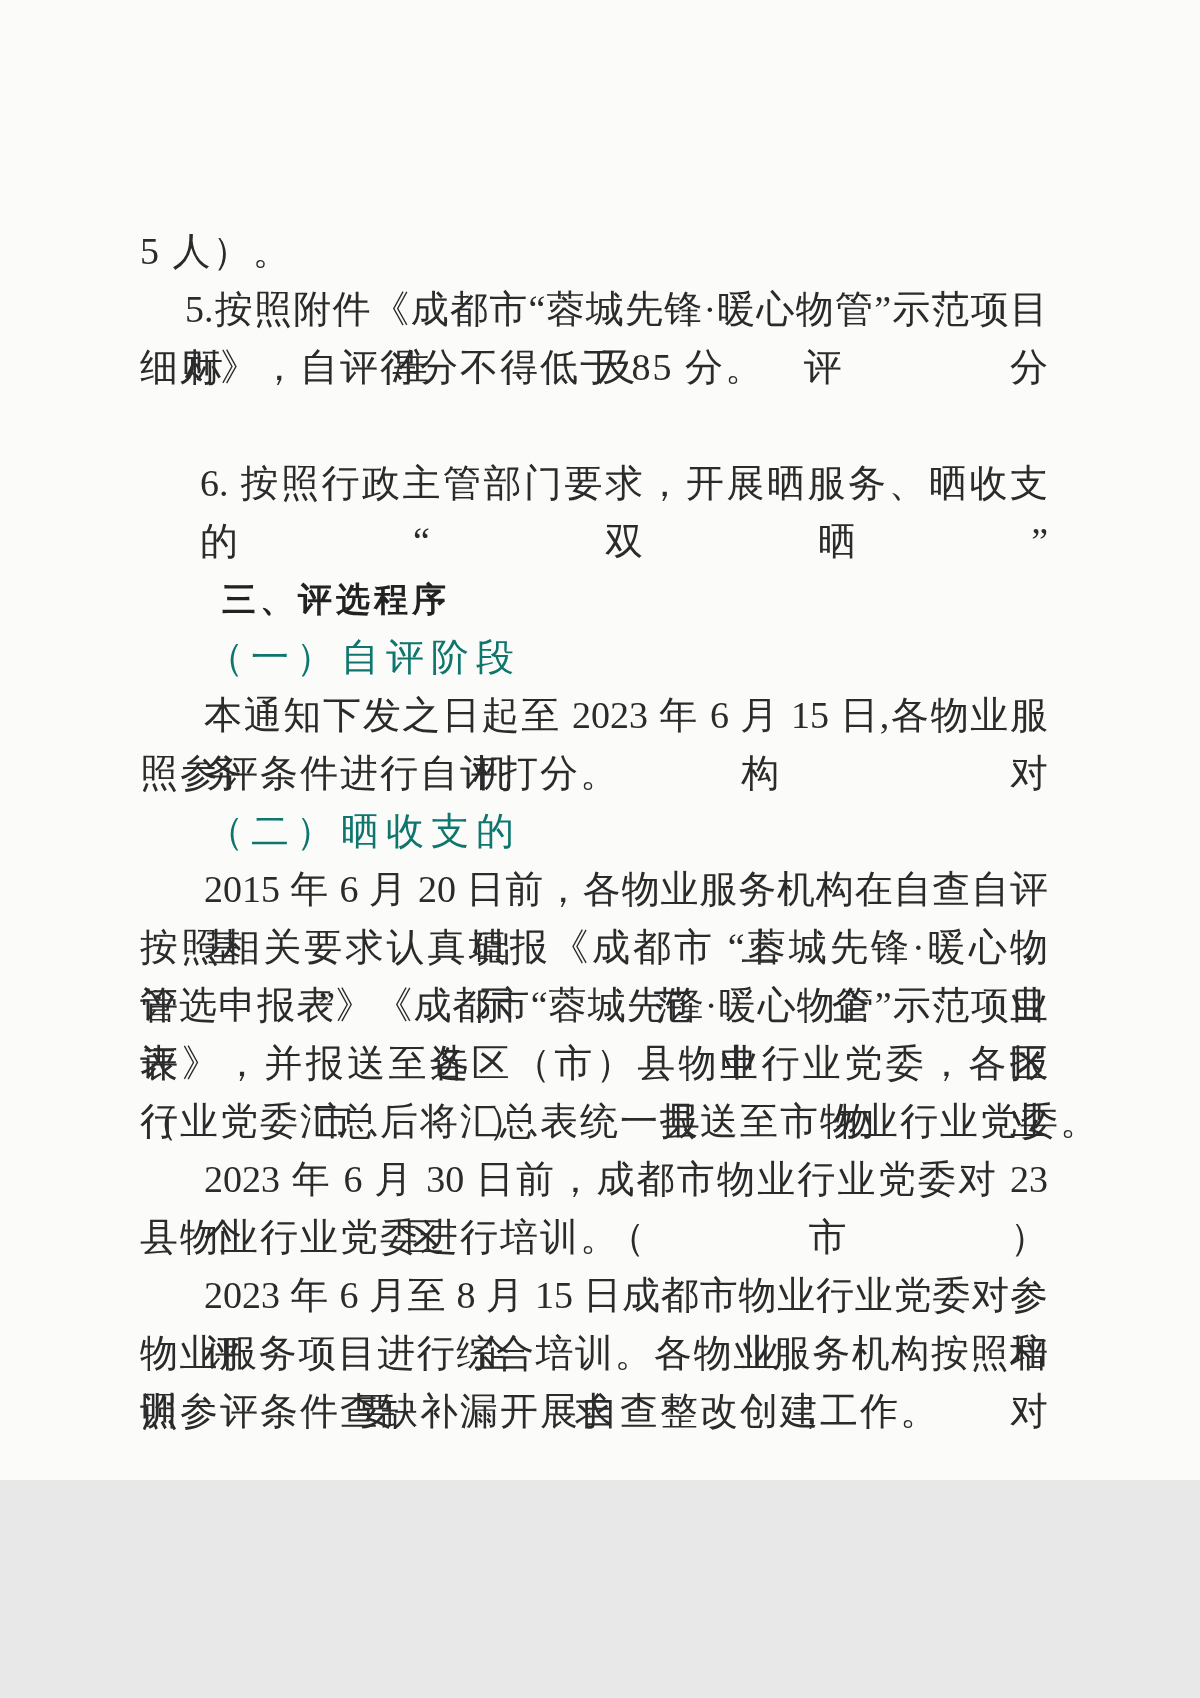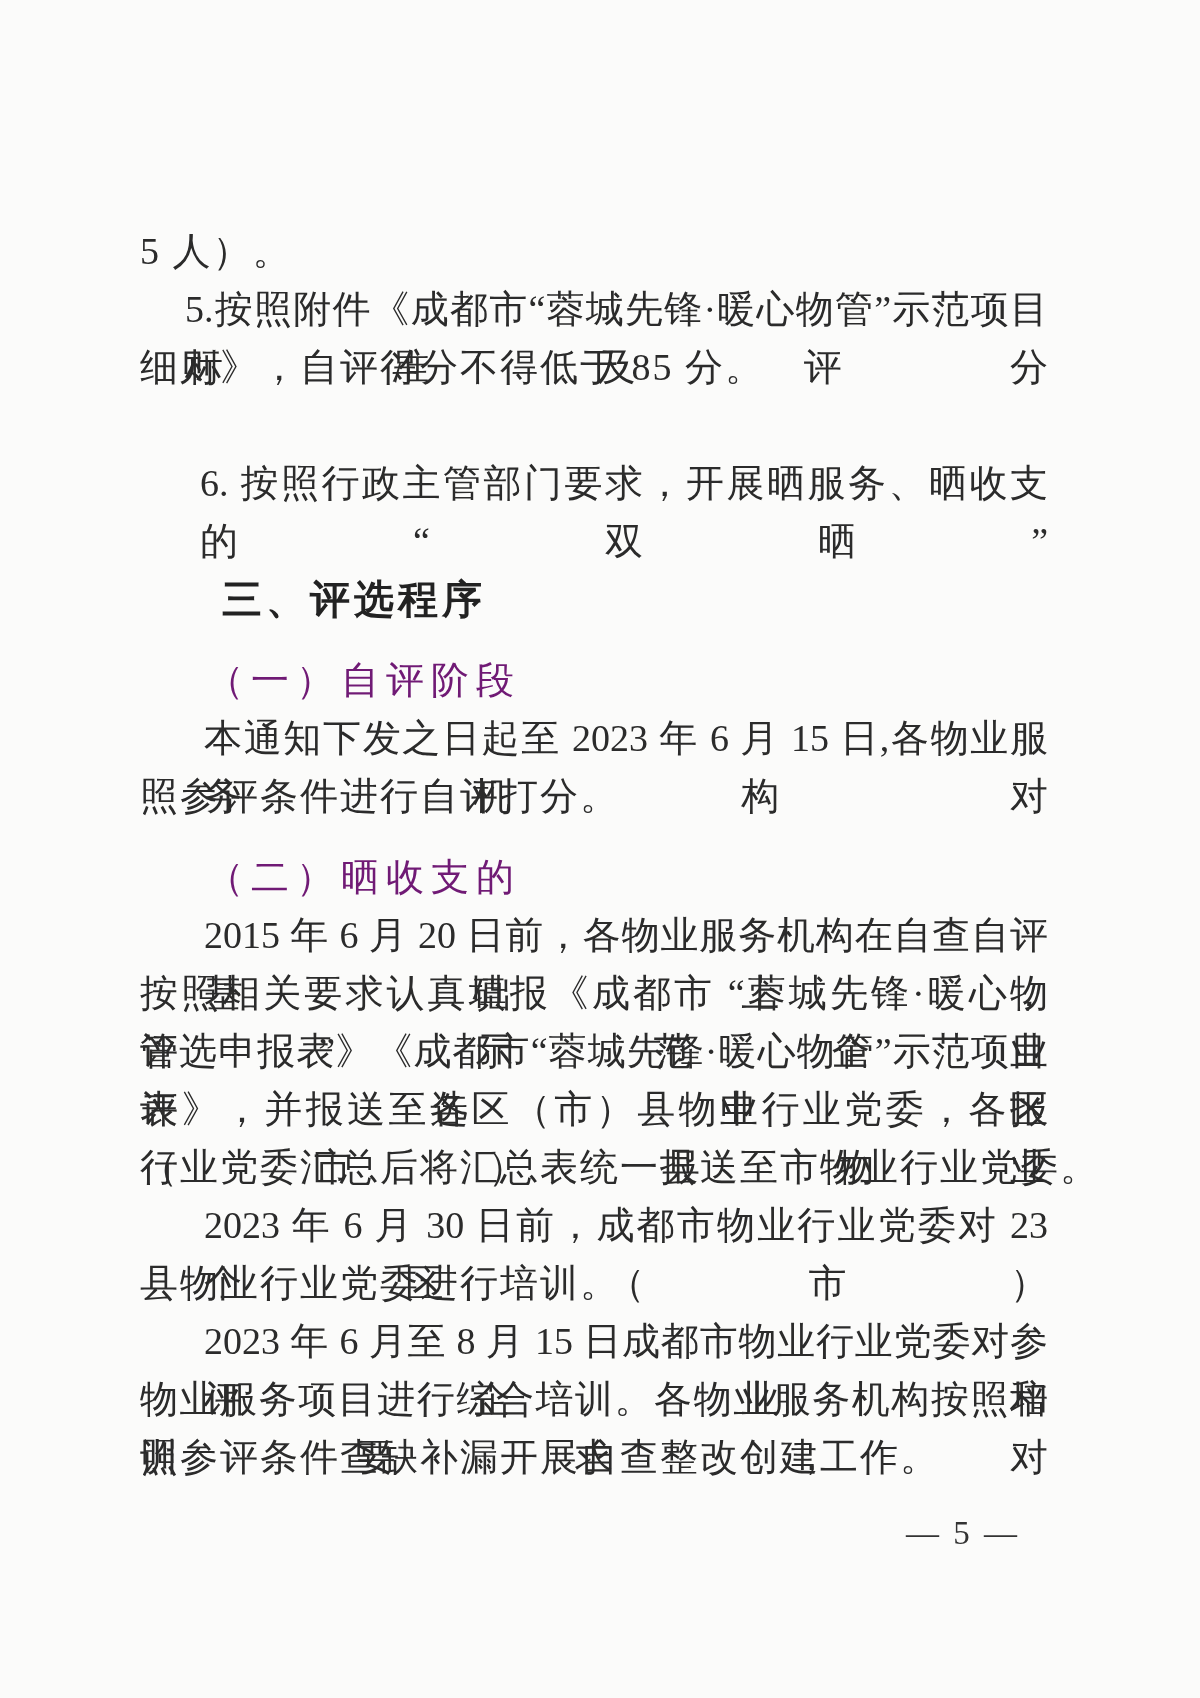--- a/index.html
+++ b/index.html
@@ -3,21 +3,21 @@
 <meta charset="utf-8">
 <style>
   html, body {
     margin: 0;
     padding: 0;
     background: #e8e8e8;
   }
   .page {
     position: relative;
     width: 1200px;
-    height: 1698px;
+    height: 1480px;
     margin: 0 auto;
     background: #fbfbfa;
     overflow: hidden;
     font-family: "Liberation Serif", "DejaVu Serif", serif;
     color: #2b2b2b;
   }
   .content {
     position: absolute;
     top: 222px;
     left: 140px;
@@ -38,28 +38,27 @@
   }
   .spacer { height: 58px; }
   .ind45 { padding-left: 45px; }
   .ind60 { padding-left: 60px; }
   .ind64 { padding-left: 64px; }
   .ind66 { padding-left: 66px; }
   .heading {
     padding-left: 82px;
     font-family: "DejaVu Sans", "Liberation Sans", sans-serif;
     font-weight: 700;
-    font-size: 40px;
+    font-size: 34px;
     letter-spacing: 4px;
     color: #222;
   }
   .kaiti {
     letter-spacing: 7px;
-    color: #701a75;
-    margin-top: 23px;
+    color: #0f766e;
   }
   .page-number {
     position: absolute;
     top: 1515px;
     right: 180px;
     font-size: 33px;
     letter-spacing: 3px;
     color: #333;
   }
 </style>

